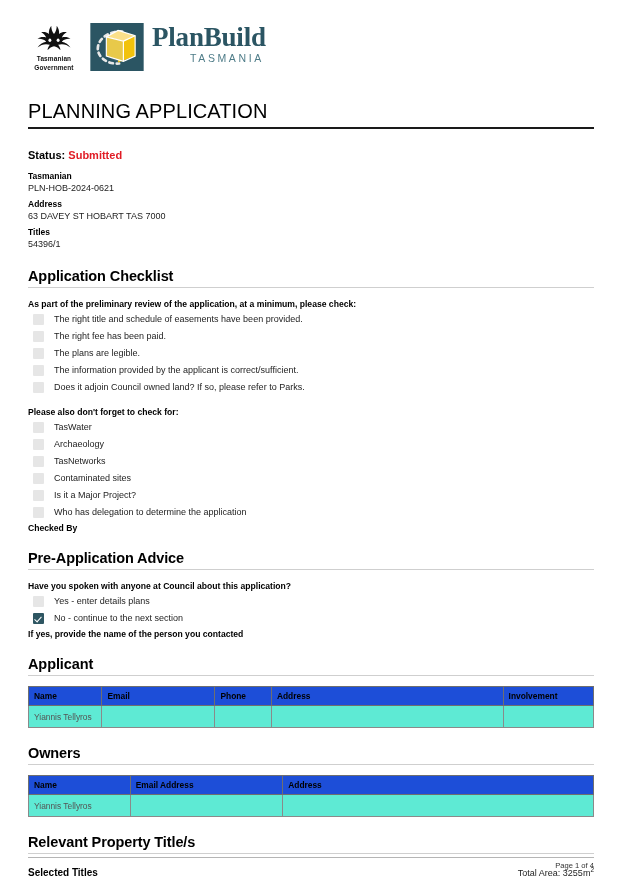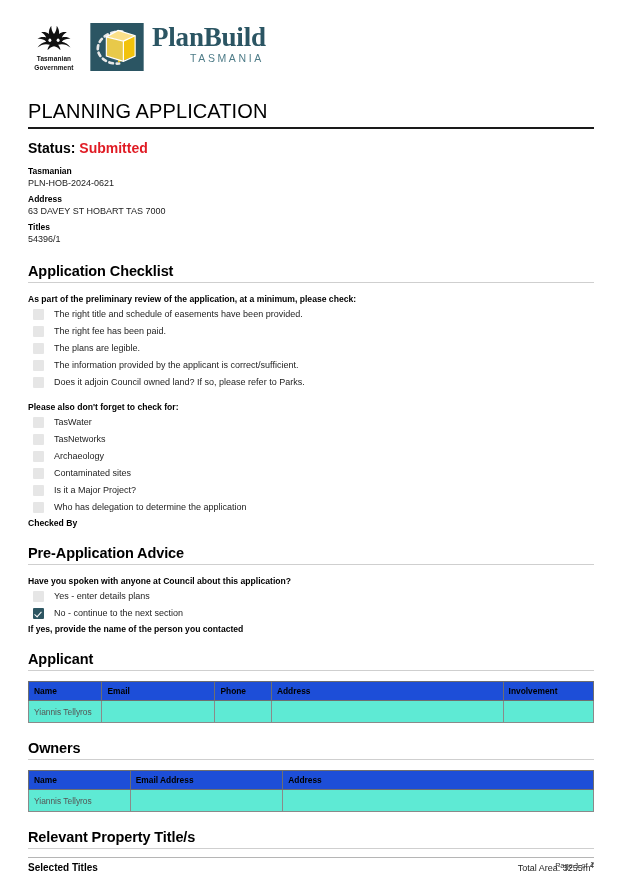--- a/index.html
+++ b/index.html
@@ -85,23 +85,23 @@
     font-size: 20px;
     font-weight: normal;
     letter-spacing: .1px;
     margin: 16px 0 0 0;
     padding-bottom: 4px;
     border-bottom: 2.5px solid #1a1a1a;
   }
 
   
   .status-line {
-    font-size: 14px;
-    font-weight: bold;
-    margin-top: 11px;
+    font-size: 11px;
+    font-weight: bold;
+    margin-top: 20px;
   }
   .status-value {
     color: #e01b24;
   }
 
   
   .meta {
     margin-top: 9px;
   }
   .meta-label {
@@ -319,25 +319,25 @@
 
   <div class="prompt">Please also don't forget to check for:</div>
 
   <div>
     <div class="check-row">
       <span class="cb"></span>
       <span class="check-label">TasWater</span>
     </div>
     <div class="check-row">
       <span class="cb"></span>
+      <span class="check-label">Archaeology</span>
+    </div>
+    <div class="check-row">
+      <span class="cb"></span>
       <span class="check-label">TasNetworks</span>
-    </div>
-    <div class="check-row">
-      <span class="cb"></span>
-      <span class="check-label">Archaeology</span>
     </div>
     <div class="check-row">
       <span class="cb"></span>
       <span class="check-label">Contaminated sites</span>
     </div>
     <div class="check-row">
       <span class="cb"></span>
       <span class="check-label">Is it a Major Project?</span>
     </div>
     <div class="check-row">

